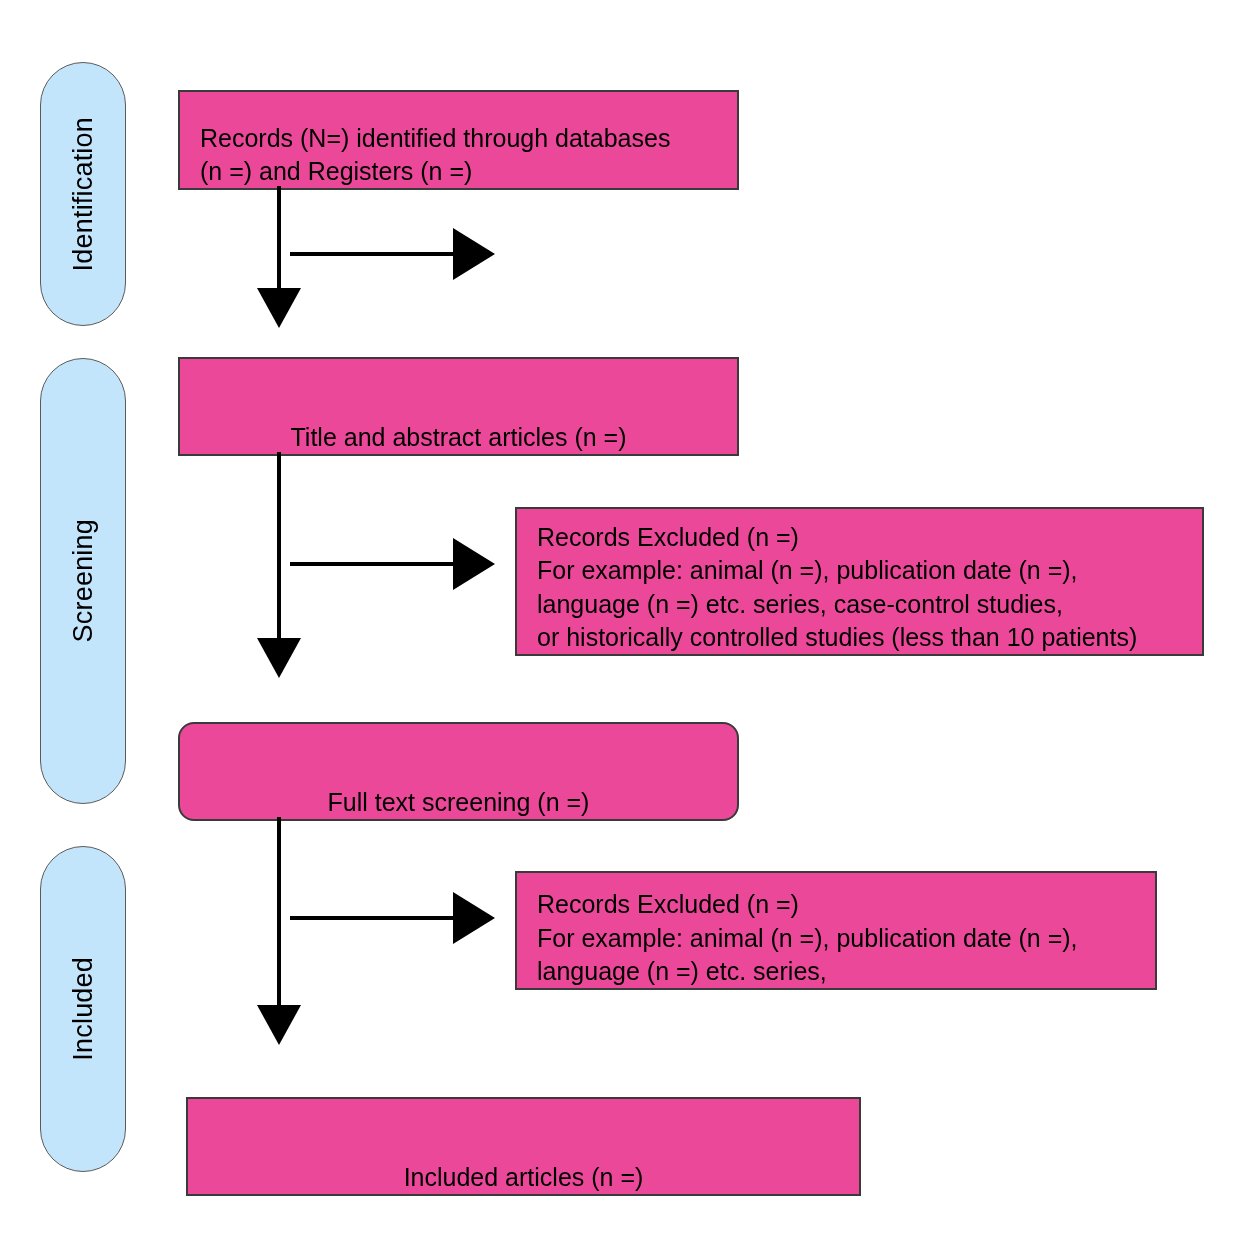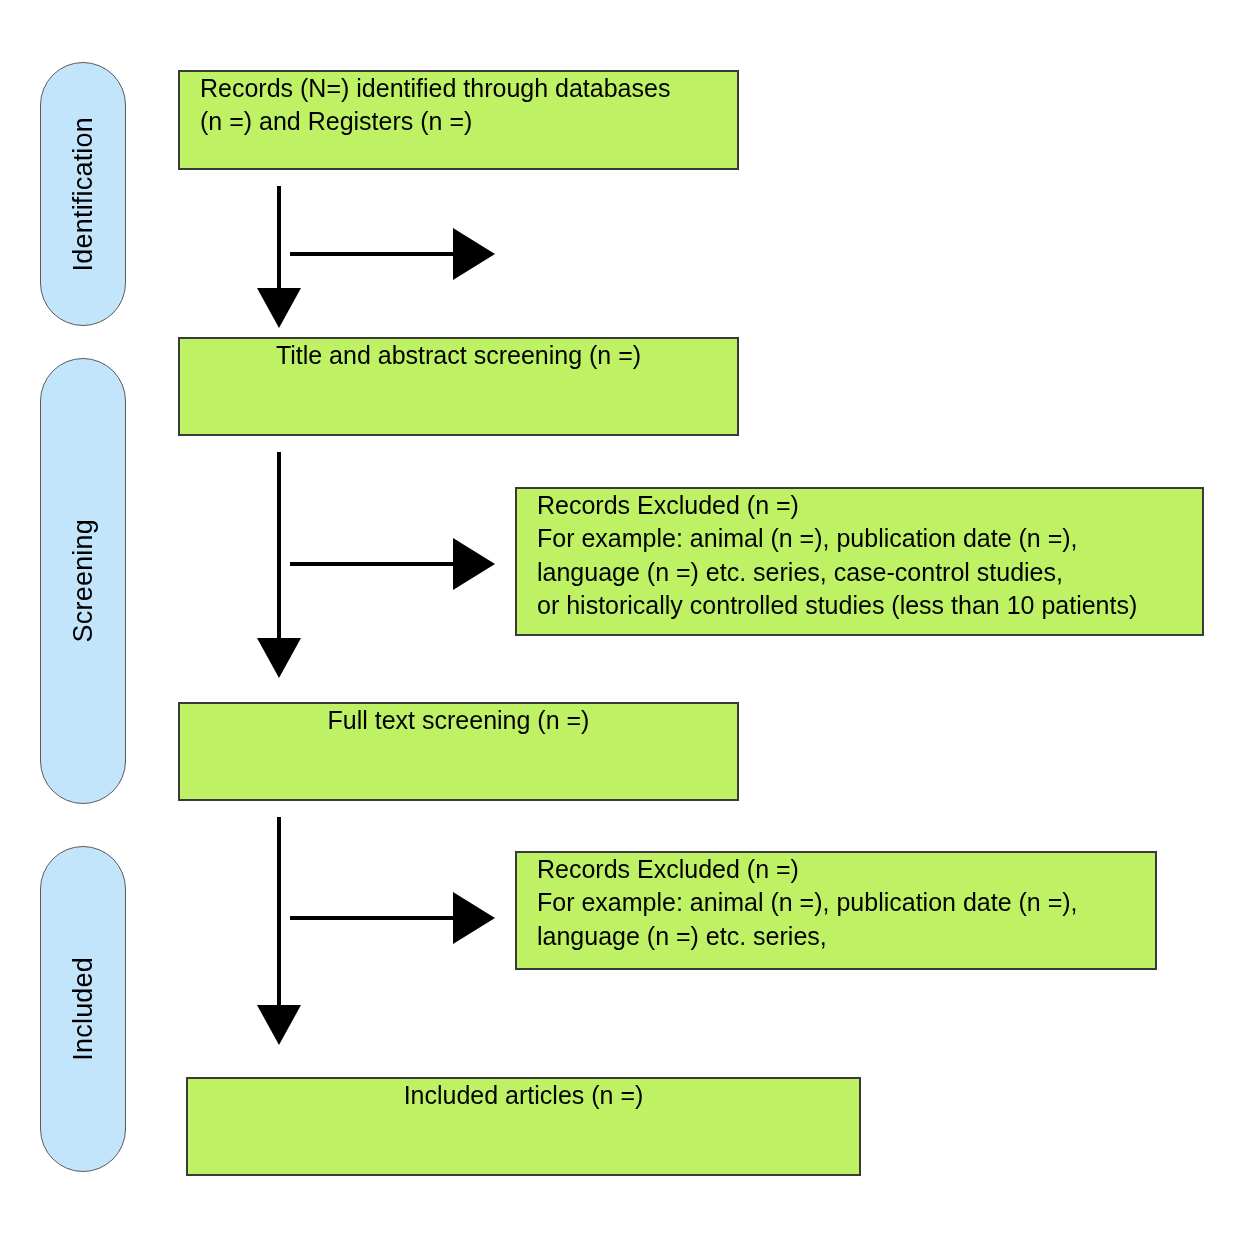--- a/index.html
+++ b/index.html
@@ -33,25 +33,26 @@
     font-size: 27px;
     color: #000000;
     letter-spacing: 0.2px;
     white-space: nowrap;
     line-height: 1;
   }
 
   
   .flow-box {
     position: absolute;
-    background: #bef264;
+    background: #ec4899;
     border: 2px solid #3a3a3a;
     box-sizing: border-box;
     display: flex;
-    align-items: flex-start;
+    align-items: flex-end;
+    margin-top: 20px;
   }
   .flow-box.centered {
     justify-content: center;
   }
   .flow-box.left {
     justify-content: flex-start;
   }
   .box-text {
     font-size: 25px;
     line-height: 1.33;
@@ -117,37 +118,37 @@
   </div>
 
   <div class="v-stem" style="left:277px; top:186px; height:110px;"></div>
   <div class="v-head" style="left:257px; top:288px;"></div>
 
   <div class="h-stem" style="left:290px; top:252px; width:175px;"></div>
   <div class="h-head" style="left:453px; top:228px;"></div>
 
 
   <div class="flow-box centered" style="left:178px; top:337px; width:561px; height:99px;">
-    <span class="box-text pad-center">Title and abstract screening (n =)</span>
+    <span class="box-text pad-center">Title and abstract articles (n =)</span>
   </div>
 
   <div class="v-stem" style="left:277px; top:452px; height:194px;"></div>
   <div class="v-head" style="left:257px; top:638px;"></div>
 
   <div class="h-stem" style="left:290px; top:562px; width:175px;"></div>
   <div class="h-head" style="left:453px; top:538px;"></div>
 
   <div class="flow-box left" style="left:515px; top:487px; width:689px; height:149px;">
     <span class="box-text pad-left">Records Excluded (n =)
 For example: animal (n =), publication date (n =),
 language (n =) etc. series, case-control studies,
 or historically controlled studies (less than 10 patients)</span>
   </div>
 
-  <div class="flow-box centered" style="left:178px; top:702px; width:561px; height:99px;">
+  <div class="flow-box centered" style="left:178px; top:702px; width:561px; height:99px;border-radius:16px;">
     <span class="box-text pad-center">Full text screening (n =)</span>
   </div>
 
   <div class="v-stem" style="left:277px; top:817px; height:196px;"></div>
   <div class="v-head" style="left:257px; top:1005px;"></div>
 
   <div class="h-stem" style="left:290px; top:916px; width:175px;"></div>
   <div class="h-head" style="left:453px; top:892px;"></div>
 
   <div class="flow-box left" style="left:515px; top:851px; width:642px; height:119px;">

